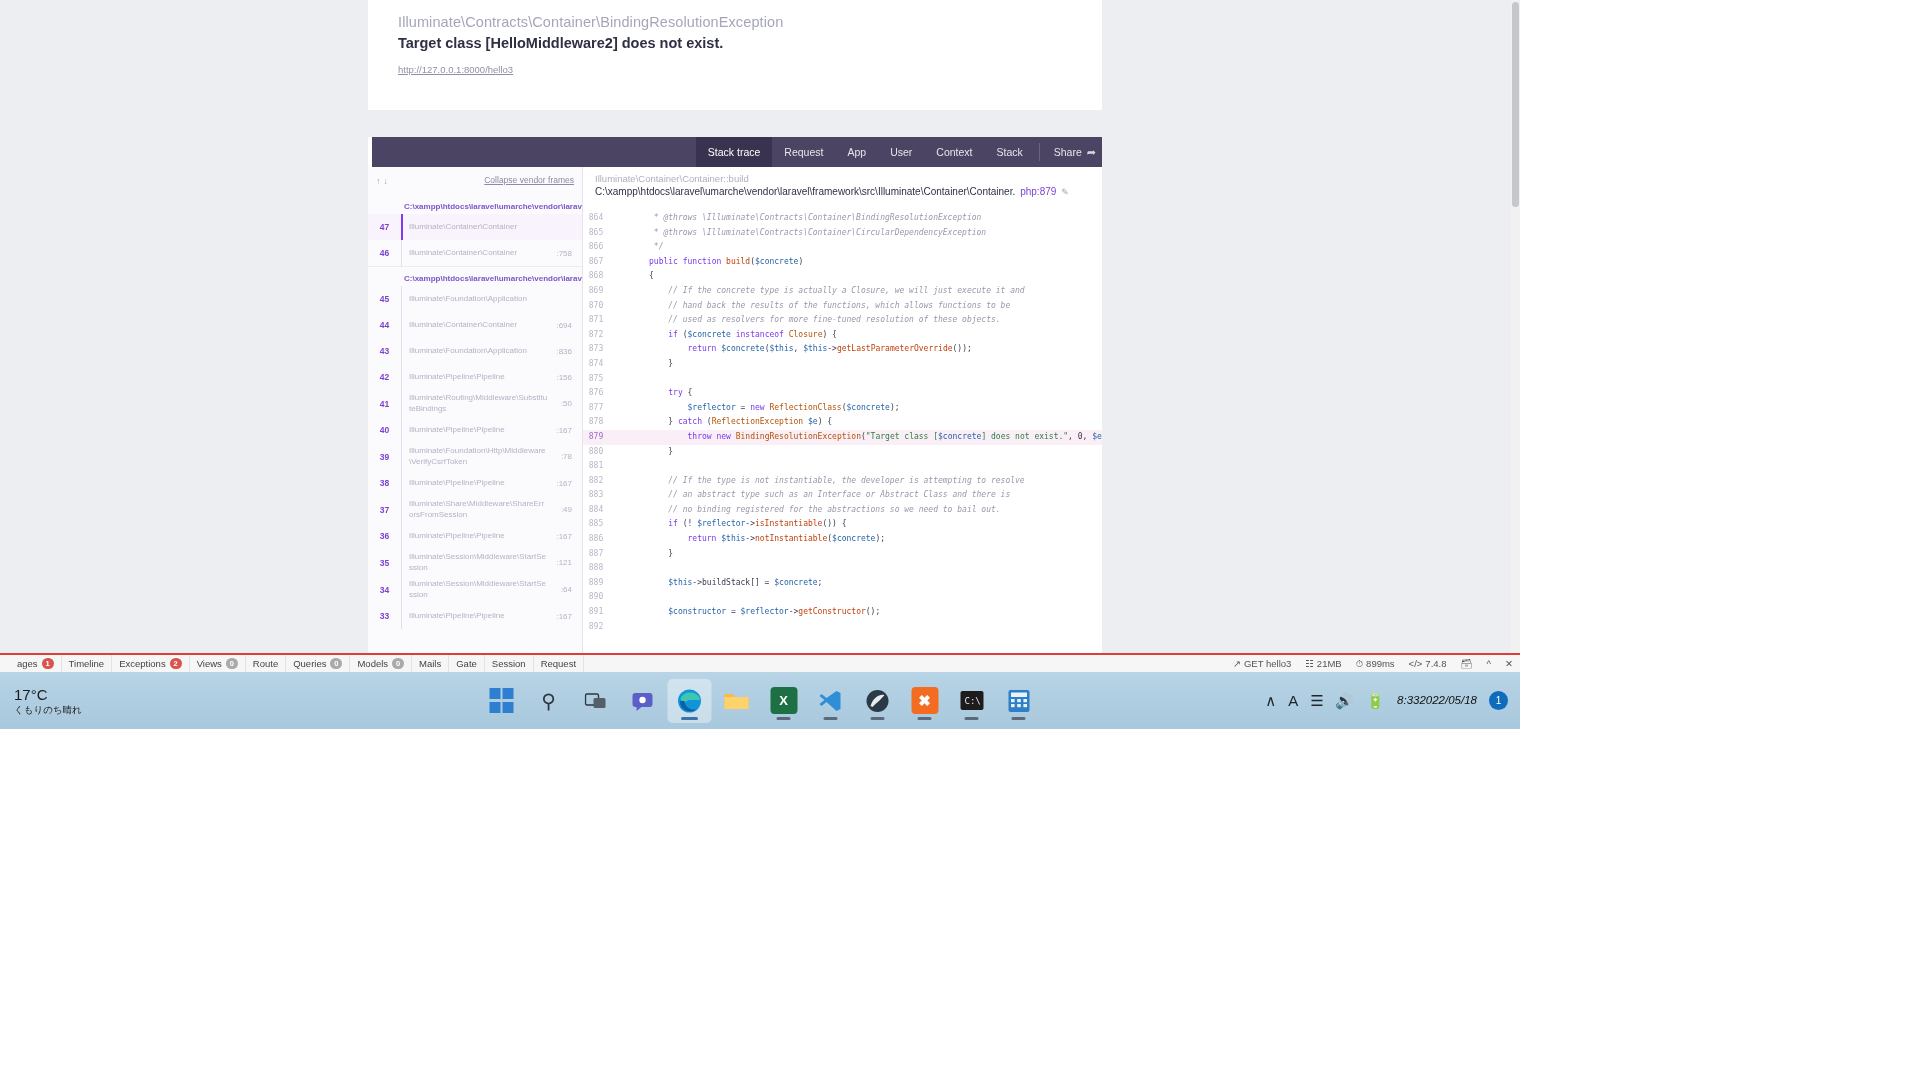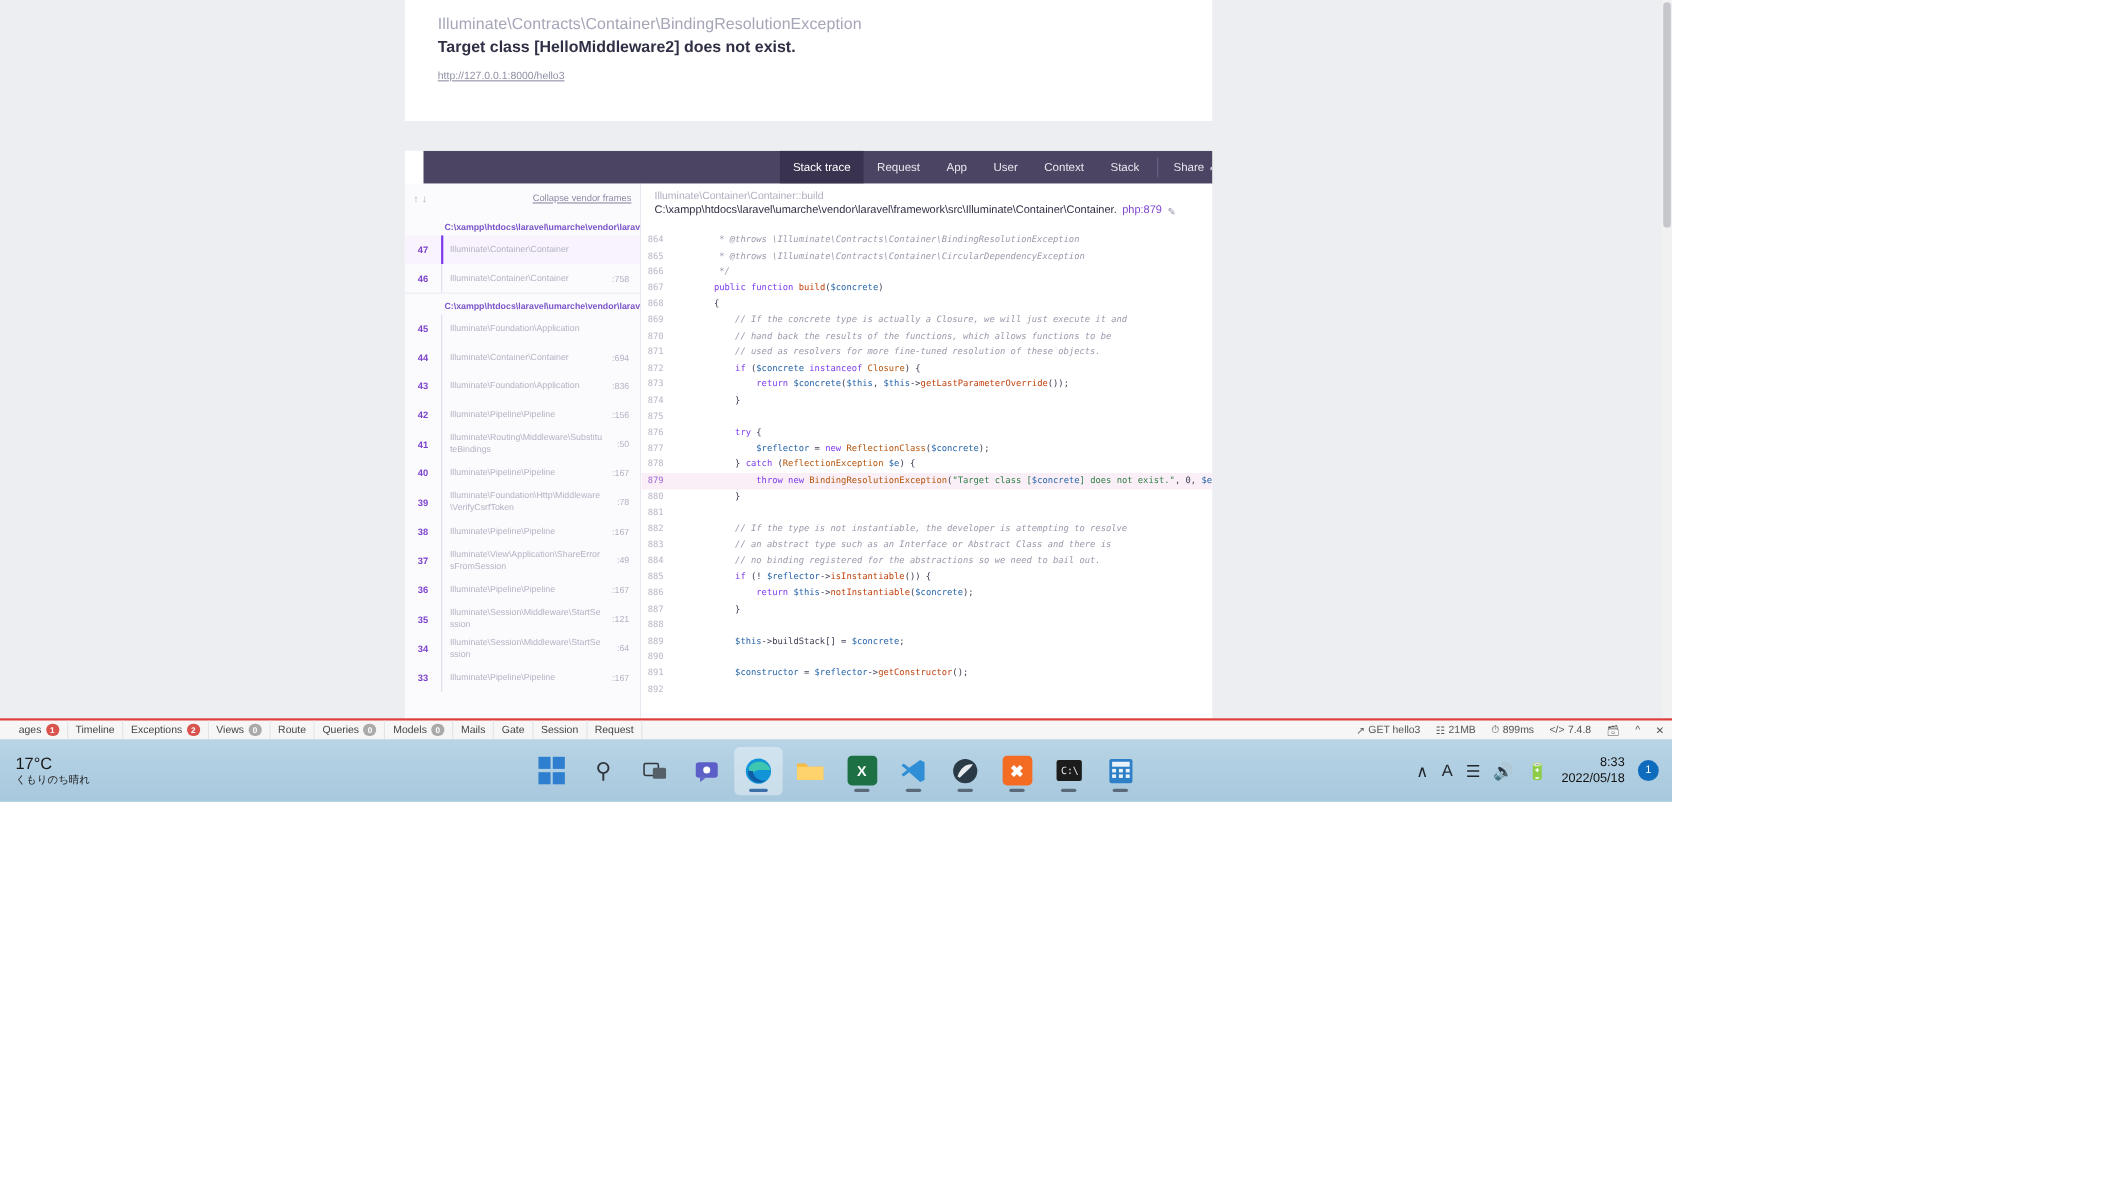--- a/index.html
+++ b/index.html
@@ -55,21 +55,21 @@
   
   .ign-panel {
     position: absolute;
     left: 368px; top: 137px;
     width: 734px; height: 516px;
     background: #ffffff;
     overflow: hidden;
   }
   .ign-tabs {
     position: absolute;
-    left: 17px; top: 0;
+    left: 4px; top: 0;
     width: 734px; height: 30px;
     background: #4b4563;
     display: flex;
     align-items: stretch;
     justify-content: flex-end;
   }
   .ign-tab {
     display: flex; align-items: center;
     padding: 0 12px;
     font-size: 10.5px;
@@ -330,24 +330,25 @@
   .sq { width: 27px; height: 27px; border-radius: 4px; display:flex; align-items:center; justify-content:center; font-size: 13px; font-weight: bold; color: #fff; }
 
   .tb-right {
     position: absolute; right: 0; top: 0;
     height: 57px;
     display: flex; align-items: center; gap: 12px;
     padding-right: 12px;
   }
   .tr-ico { font-size: 15px; color: #20262c; cursor: pointer; }
   .clock {
-    display: flex; flex-direction: column; align-items: flex-end;
+    display: flex; flex-direction: row; align-items: flex-end;
     font-size: 11.5px; color: #111;
     line-height: 15px;
     cursor: pointer;
+    font-style: italic;
   }
   .notif-badge {
     width: 19px; height: 19px; border-radius: 50%;
     background: #0f6cbd; color: #fff;
     display: flex; align-items: center; justify-content: center;
     font-size: 10px;
     cursor: pointer;
   }
 
   .desktop-fill {
@@ -455,21 +456,21 @@
       </div>
       <div class="frame-row">
         <span class="accent"></span>
         <span class="fr-num">38</span>
         <span class="fr-class">Illuminate\Pipeline\Pipeline</span>
         <span class="fr-line">:167</span>
       </div>
       <div class="frame-row">
         <span class="accent"></span>
         <span class="fr-num">37</span>
-        <span class="fr-class">Illuminate\View\Application\ShareErrorsFromSession</span>
+        <span class="fr-class">Illuminate\Share\Middleware\ShareErrorsFromSession</span>
         <span class="fr-line">:49</span>
       </div>
       <div class="frame-row">
         <span class="accent"></span>
         <span class="fr-num">36</span>
         <span class="fr-class">Illuminate\Pipeline\Pipeline</span>
         <span class="fr-line">:167</span>
       </div>
       <div class="frame-row">
         <span class="accent"></span>

